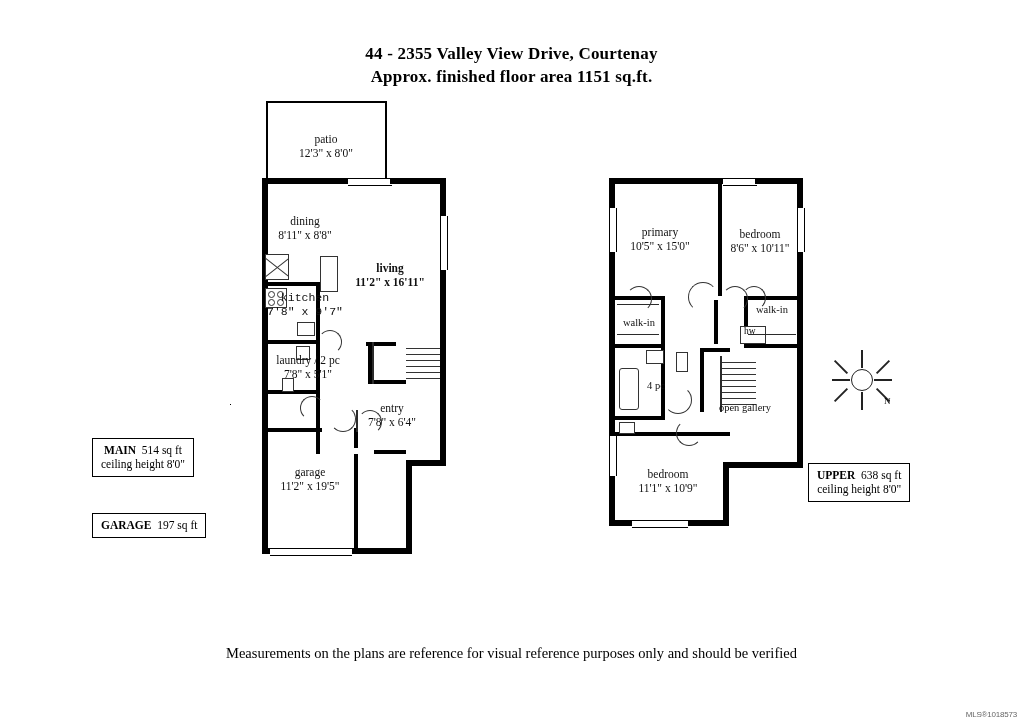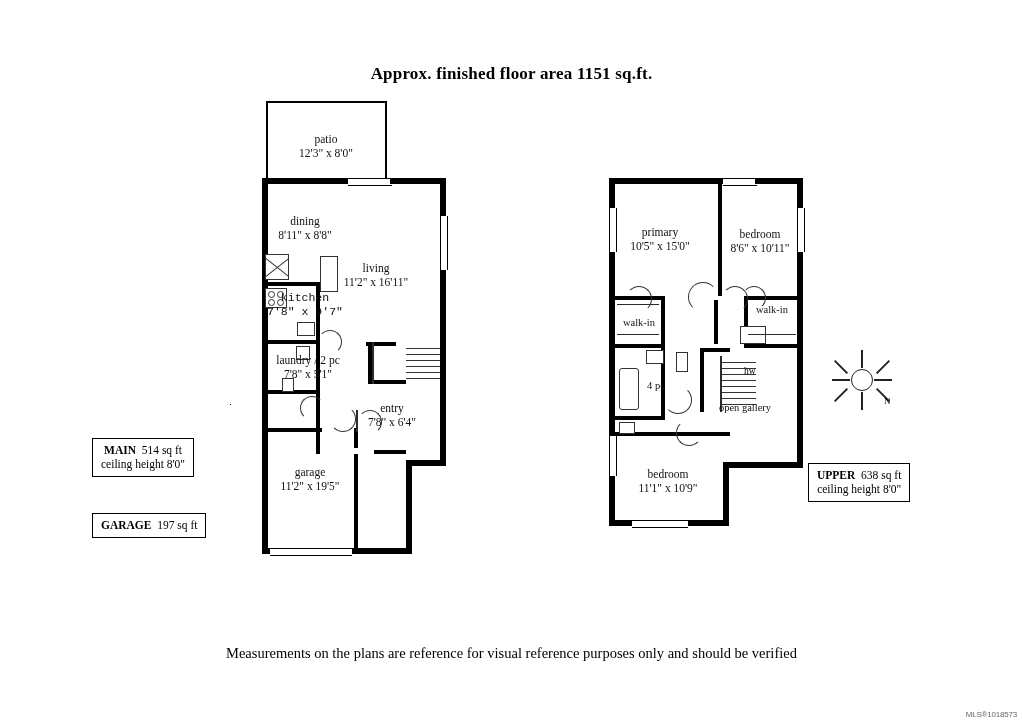--- a/index.html
+++ b/index.html
@@ -34,21 +34,20 @@
     font-size: 17px;
     font-weight: bold;
     line-height: 23px;
     letter-spacing: 0.2px;
   }
   .title-line2 {
     font-size: 17px;
     font-weight: bold;
     line-height: 23px;
     letter-spacing: 0.2px;
-    margin-top: 20px;
   }
   .footer-note {
     position: absolute;
     left: 0;
     top: 645px;
     width: 1023px;
     text-align: center;
     font-size: 14.5px;
   }
   .mls {
@@ -181,20 +180,21 @@
     font-size: 9px;
     font-family: "Liberation Serif", serif;
   }
 </style>
 </head>
 <body>
 
 <div class="page">
 
   <div class="title-block">
+    <div class="title-line1">44 - 2355 Valley View Drive, Courtenay</div>
     <div class="title-line2">Approx. finished floor area 1151 sq.ft.</div>
   </div>
 
   <div>
 
     <div class="thinwall" style="left:266px; top:101px; width:120px; height:1.5px;"></div>
     <div class="thinwall" style="left:266px; top:101px; width:1.5px; height:80px;"></div>
     <div class="thinwall" style="left:385px; top:101px; width:1.5px; height:80px;"></div>
 
     <div class="wall" style="left:262px; top:178px; width:6px; height:210px;"></div>
@@ -255,21 +255,21 @@
     <div class="win" style="left:352px; top:448px; width:22px; height:6px; border:none; background:#fff;"></div>
 
     <div class="room-label" style="left:266px; top:133px; width:120px;">
       <span class="nm">patio</span>
       <span class="dm">12'3" x 8'0"</span>
     </div>
     <div class="room-label" style="left:250px; top:215px; width:110px;">
       <span class="nm">dining</span>
       <span class="dm">8'11" x 8'8"</span>
     </div>
-    <div class="room-label" style="left:316px; top:262px; width:120px;">
+    <div class="room-label" style="left:330px; top:262px; width:120px;font-weight:bold;">
       <span class="nm">living</span>
       <span class="dm">11'2" x 16'11"</span>
     </div>
     <div class="room-label" style="left:256px; top:291px; width:98px;font-family:Liberation Mono, monospace;">
       <span class="nm">kitchen</span>
       <span class="dm">7'8" x 9'7"</span>
     </div>
     <div class="room-label" style="left:248px; top:354px; width:120px;">
       <span class="nm">laundry / 2 pc</span>
       <span class="dm">7'8" x 5'1"</span>
@@ -320,21 +320,21 @@
     <div class="stair-step" style="left:722px; top:368px; width:34px;"></div>
     <div class="stair-step" style="left:722px; top:374px; width:34px;"></div>
     <div class="stair-step" style="left:722px; top:380px; width:34px;"></div>
     <div class="stair-step" style="left:722px; top:386px; width:34px;"></div>
     <div class="stair-step" style="left:722px; top:392px; width:34px;"></div>
     <div class="stair-step" style="left:722px; top:398px; width:34px;"></div>
     <div class="stair-step" style="left:722px; top:404px; width:34px;"></div>
     <div class="door-line" style="left:720px; top:356px; width:2px; height:56px;"></div>
 
     <div class="fixture" style="left:740px; top:326px; width:24px; height:16px;"></div>
-    <div class="small-txt" style="left:744px; top:326px; font-size:9.5px;margin-top:40px;">hw</div>
+    <div class="small-txt" style="left:744px; top:326px; font-size:9.5px;">hw</div>
 
     <div class="fixture" style="left:619px; top:368px; width:18px; height:40px; border-radius:3px;"></div>
     <div class="fixture" style="left:646px; top:350px; width:16px; height:12px;"></div>
     <div class="fixture" style="left:619px; top:422px; width:14px; height:10px;"></div>
     <div class="fixture" style="left:676px; top:352px; width:10px; height:18px;"></div>
 
     <div class="door-line" style="left:617px; top:334px; width:42px; height:1px;"></div>
     <div class="door-line" style="left:748px; top:334px; width:48px; height:1px;"></div>
     <div class="door-line" style="left:617px; top:304px; width:42px; height:1px;"></div>
 

